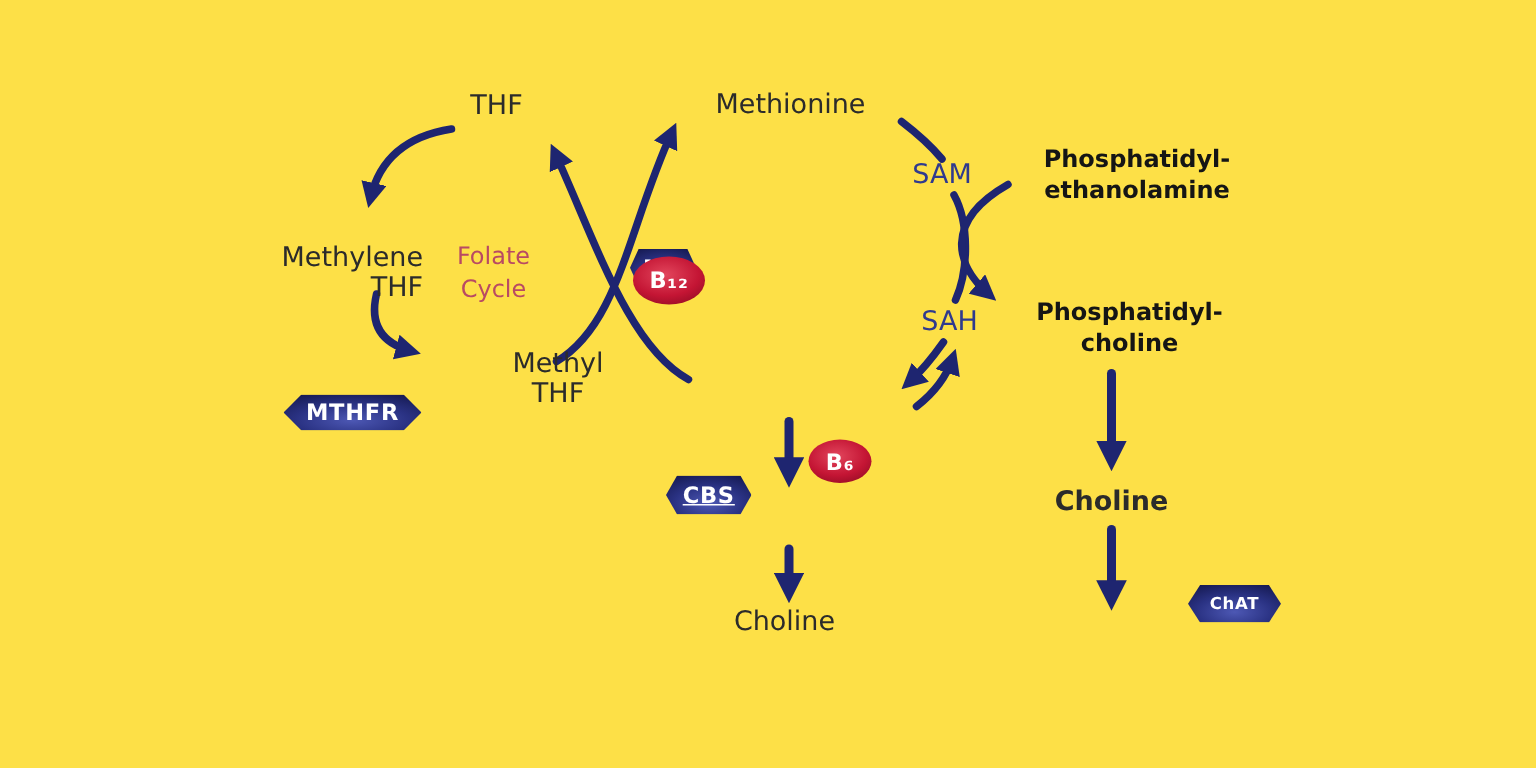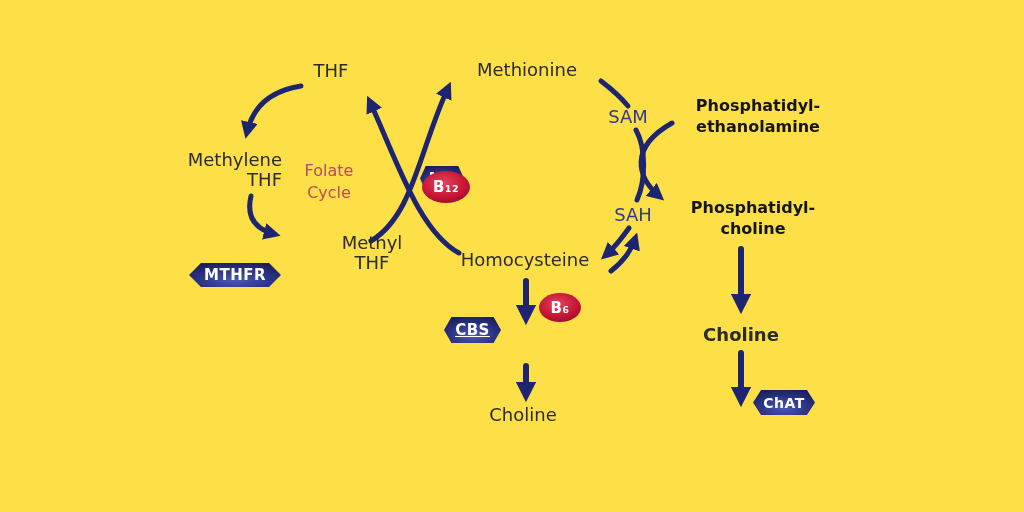--- a/index.html
+++ b/index.html
@@ -53,37 +53,36 @@
       <path d="M 629,228 Q 617,245 606,255" stroke-width="5" marker-end="url(#ah)"></path>
       <path d="M 611,271 Q 629,257 635,239" stroke-width="5" marker-end="url(#ah)"></path>
       <path d="M 526,281 L 526,317" stroke-width="6" marker-end="url(#ah)"></path>
       <path d="M 526,366 L 526,394" stroke-width="6" marker-end="url(#ah)"></path>
       <path d="M 741,249 L 741,306" stroke-width="6" marker-end="url(#ah)"></path>
       <path d="M 741,353 L 741,399" stroke-width="6" marker-end="url(#ah)"></path>
     </g>
   </svg>
 
   <div class="lbl" style="left:331px;top:61px;">THF</div>
-  <div class="lbl right" style="left:172px;top:150px;width:110px;">Methylene
+  <div class="lbl right" style="left:172px;top:162px;width:110px;">Methylene
 THF</div>
   <div class="lbl red" style="left:329px;top:160px;">Folate
 Cycle</div>
   <div class="lbl" style="left:328px;top:233px;margin-left:44px;">Methyl
 THF</div>
   <div class="lbl" style="left:527px;top:60px;">Methionine</div>
   <div class="lbl navy" style="left:628px;top:107px;">SAM</div>
   <div class="lbl navy" style="left:633px;top:205px;">SAH</div>
-  <div class="lbl" style="left:525px;top:250px;">Homocysteine</div>
   <div class="lbl" style="left:523px;top:405px;">Choline</div>
   <div class="lbl bold" style="left:758px;top:95px;">Phosphatidyl-
 ethanolamine</div>
   <div class="lbl bold" style="left:753px;top:197px;">Phosphatidyl-
 choline</div>
   <div class="lbl semi" style="left:741px;top:325px;">Choline</div>
 
   <div class="badge hex" style="left:189px;top:239px;width:92px;height:24px;">MTHFR</div>
   <div class="badge hex" style="left:420px;top:142px;width:44px;height:25px;">MS</div>
   <div class="badge oval" style="left:422px;top:171px;width:48px;height:32px;">B₁₂</div>
   <div class="badge hex" style="left:444px;top:293px;width:57px;height:26px;text-decoration:underline;">CBS</div>
   <div class="badge oval" style="left:539px;top:293px;width:42px;height:29px;">B₆</div>
-  <div class="badge hex" style="left:753px;top:366px;width:62px;height:25px;font-size:14px;">ChAT</div>
+  <div class="badge hex" style="left:792px;top:366px;width:62px;height:25px;font-size:11px;">ChAT</div>
 
 </div>
 
 </body></html>

